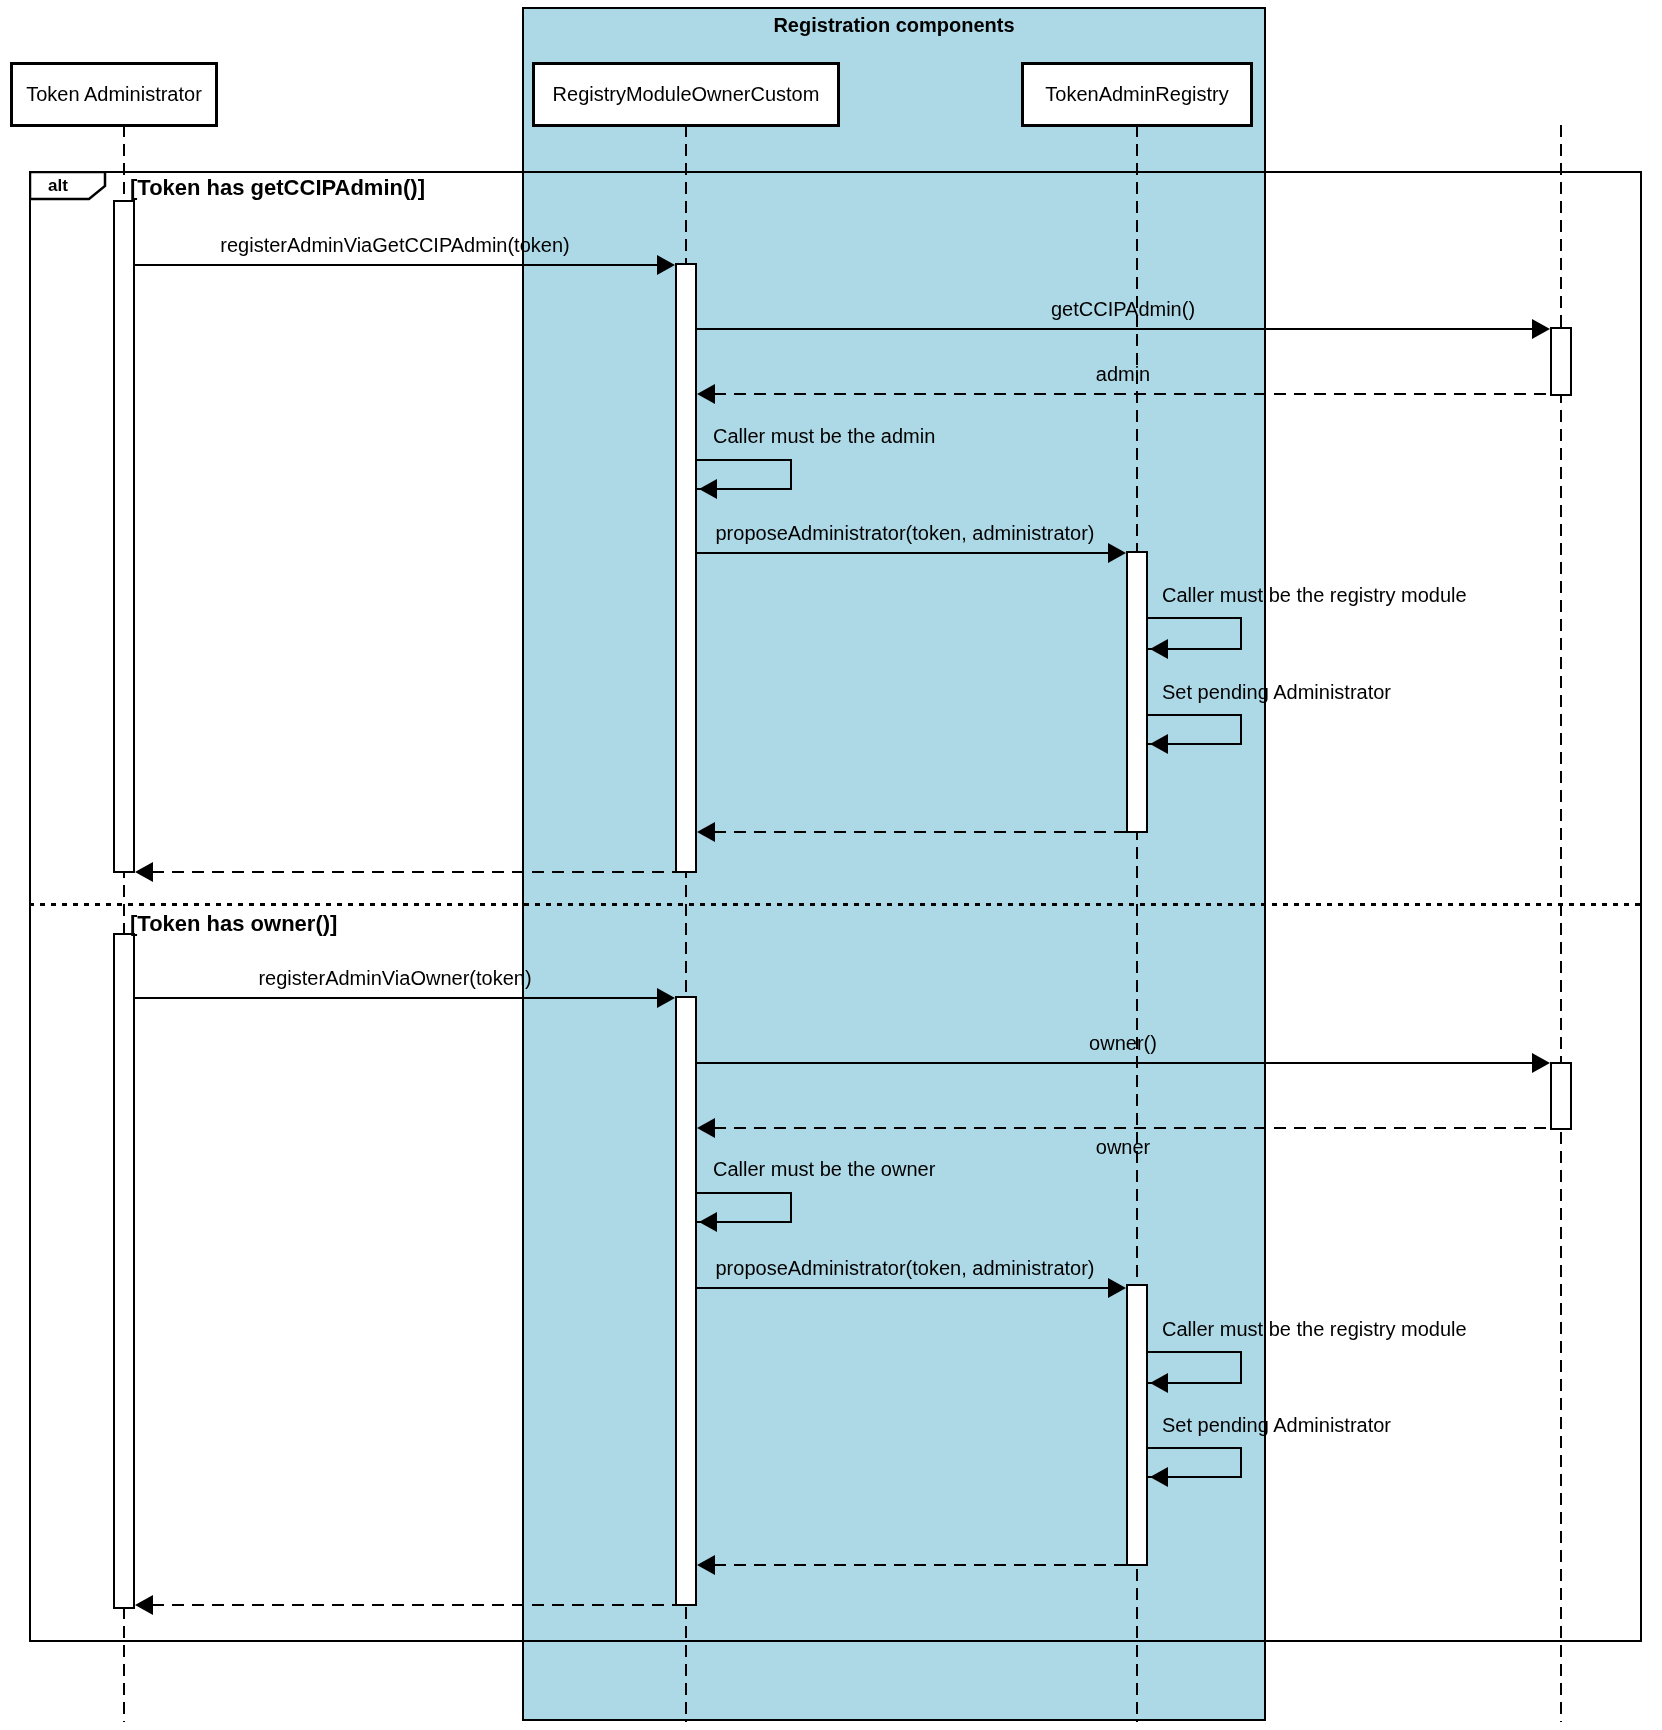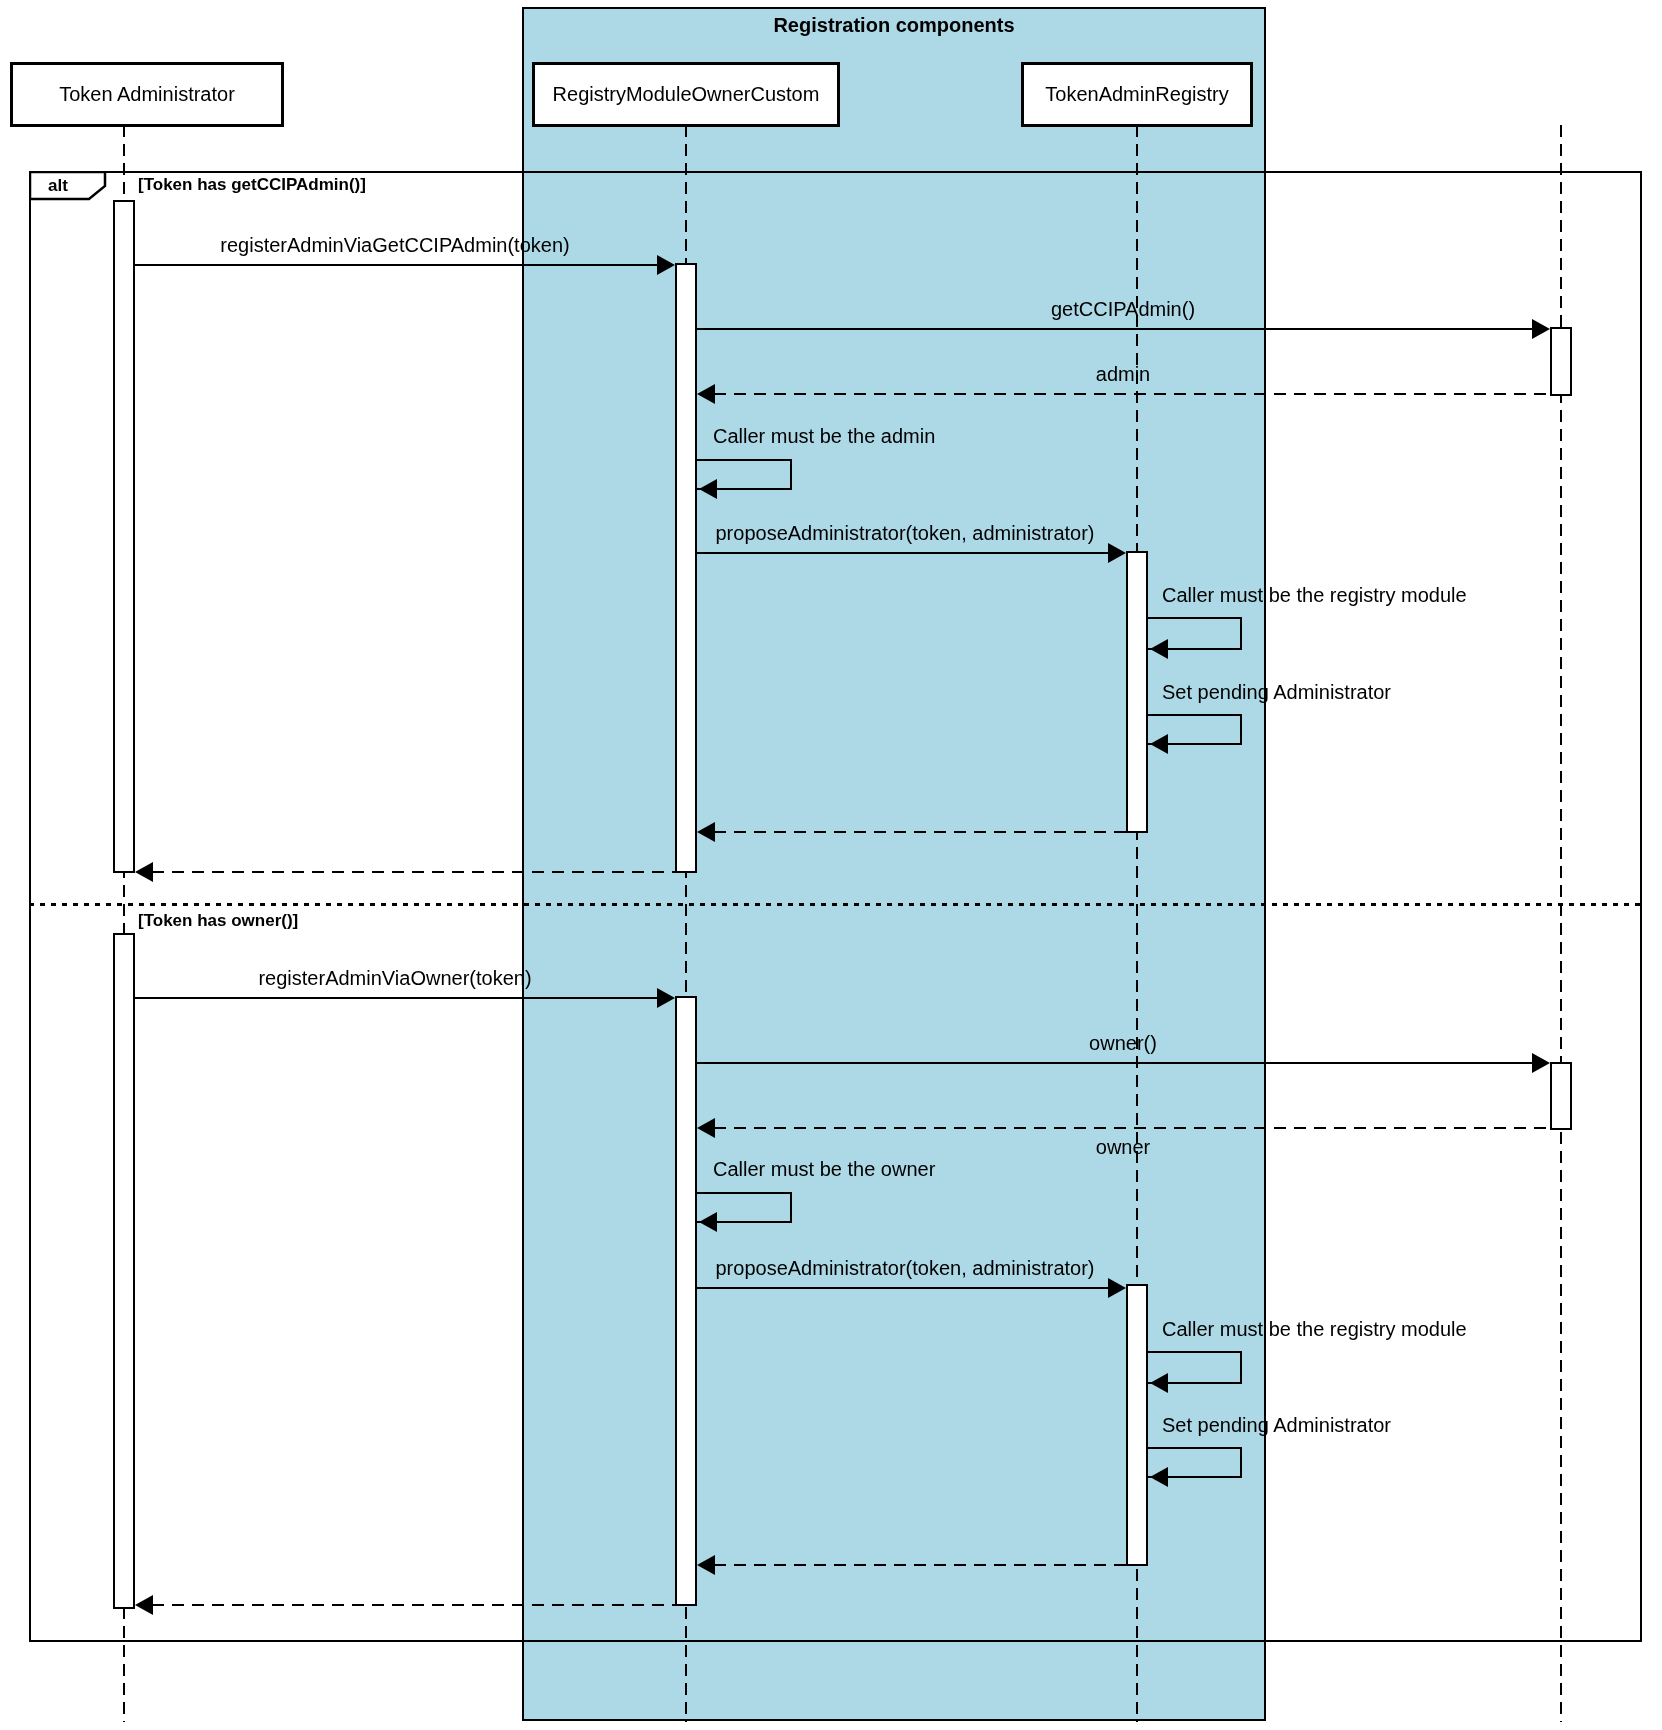--- a/index.html
+++ b/index.html
@@ -14,21 +14,21 @@
   
   .pbox{background:#fff;border:3px solid #000;box-sizing:border-box;display:flex;align-items:center;
         justify-content:center;font-size:20px;white-space:nowrap;z-index:5;}
   
   .lifeline{width:2px;z-index:1;
     background:repeating-linear-gradient(180deg,#000 0 12px,transparent 12px 19px);}
   
   .frame{border:2px solid #000;box-sizing:border-box;z-index:2;background:transparent;}
   .alt-tab{z-index:5;}
   .alt-text{font-weight:bold;font-size:17px;z-index:6;}
-  .guard{font-weight:bold;font-size:17px;white-space:nowrap;z-index:5;margin-left:8px;}
+  .guard{font-weight:bold;font-size:22px;white-space:nowrap;z-index:5;}
   .divider{height:3px;z-index:2;
     background:repeating-linear-gradient(90deg,#000 0 5px,transparent 5px 11px);}
   
   .act{width:22px;background:#fff;border:2px solid #000;box-sizing:border-box;z-index:3;}
   
   .sline{height:2px;background:#000;z-index:4;}
   .dline{height:2px;z-index:4;
     background:repeating-linear-gradient(90deg,#000 0 12px,transparent 12px 20px);}
   .head-r{width:0;height:0;border-top:10px solid transparent;border-bottom:10px solid transparent;
           border-left:18px solid #000;z-index:4;}
@@ -134,21 +134,21 @@
   <div class="abs lbl" style="left:1162px;top:1414px;">Set pending Administrator</div>
   <div class="abs loop" style="left:1148px;top:1447px;width:94px;height:31px;"></div>
   <div class="abs head-l" style="left:1150px;top:1467px;"></div>
 
   <div class="abs head-l" style="left:697px;top:1555px;"></div>
   <div class="abs dline" style="left:714px;top:1564px;width:412px;"></div>
 
   <div class="abs head-l" style="left:135px;top:1595px;"></div>
   <div class="abs dline" style="left:152px;top:1604px;width:523px;"></div>
 
-  <div class="abs pbox" style="left:10px;top:62px;width:274px;height:65px;">
+  <div class="abs pbox" style="left:10px;top:62px;width:208px;height:65px;">
     <span>Token Administrator</span>
   </div>
   <div class="abs pbox" style="left:532px;top:62px;width:308px;height:65px;">
     <span>RegistryModuleOwnerCustom</span>
   </div>
   <div class="abs pbox" style="left:1021px;top:62px;width:232px;height:65px;">
     <span>TokenAdminRegistry</span>
   </div>
 
 </div>

